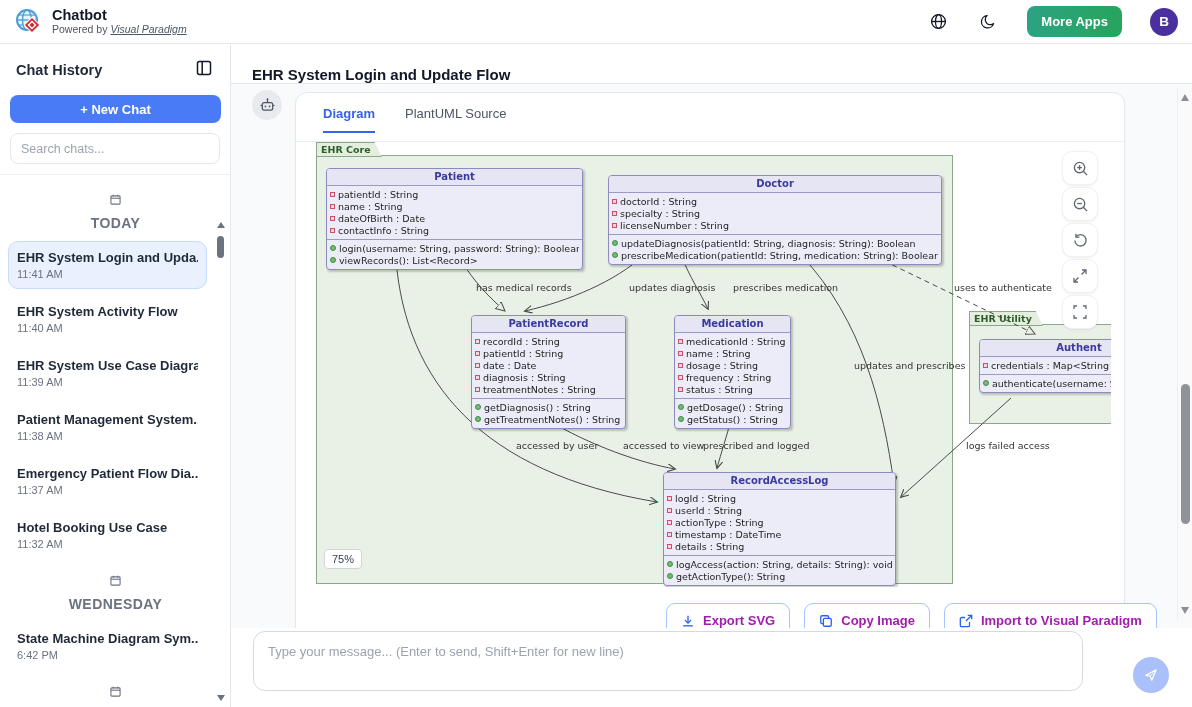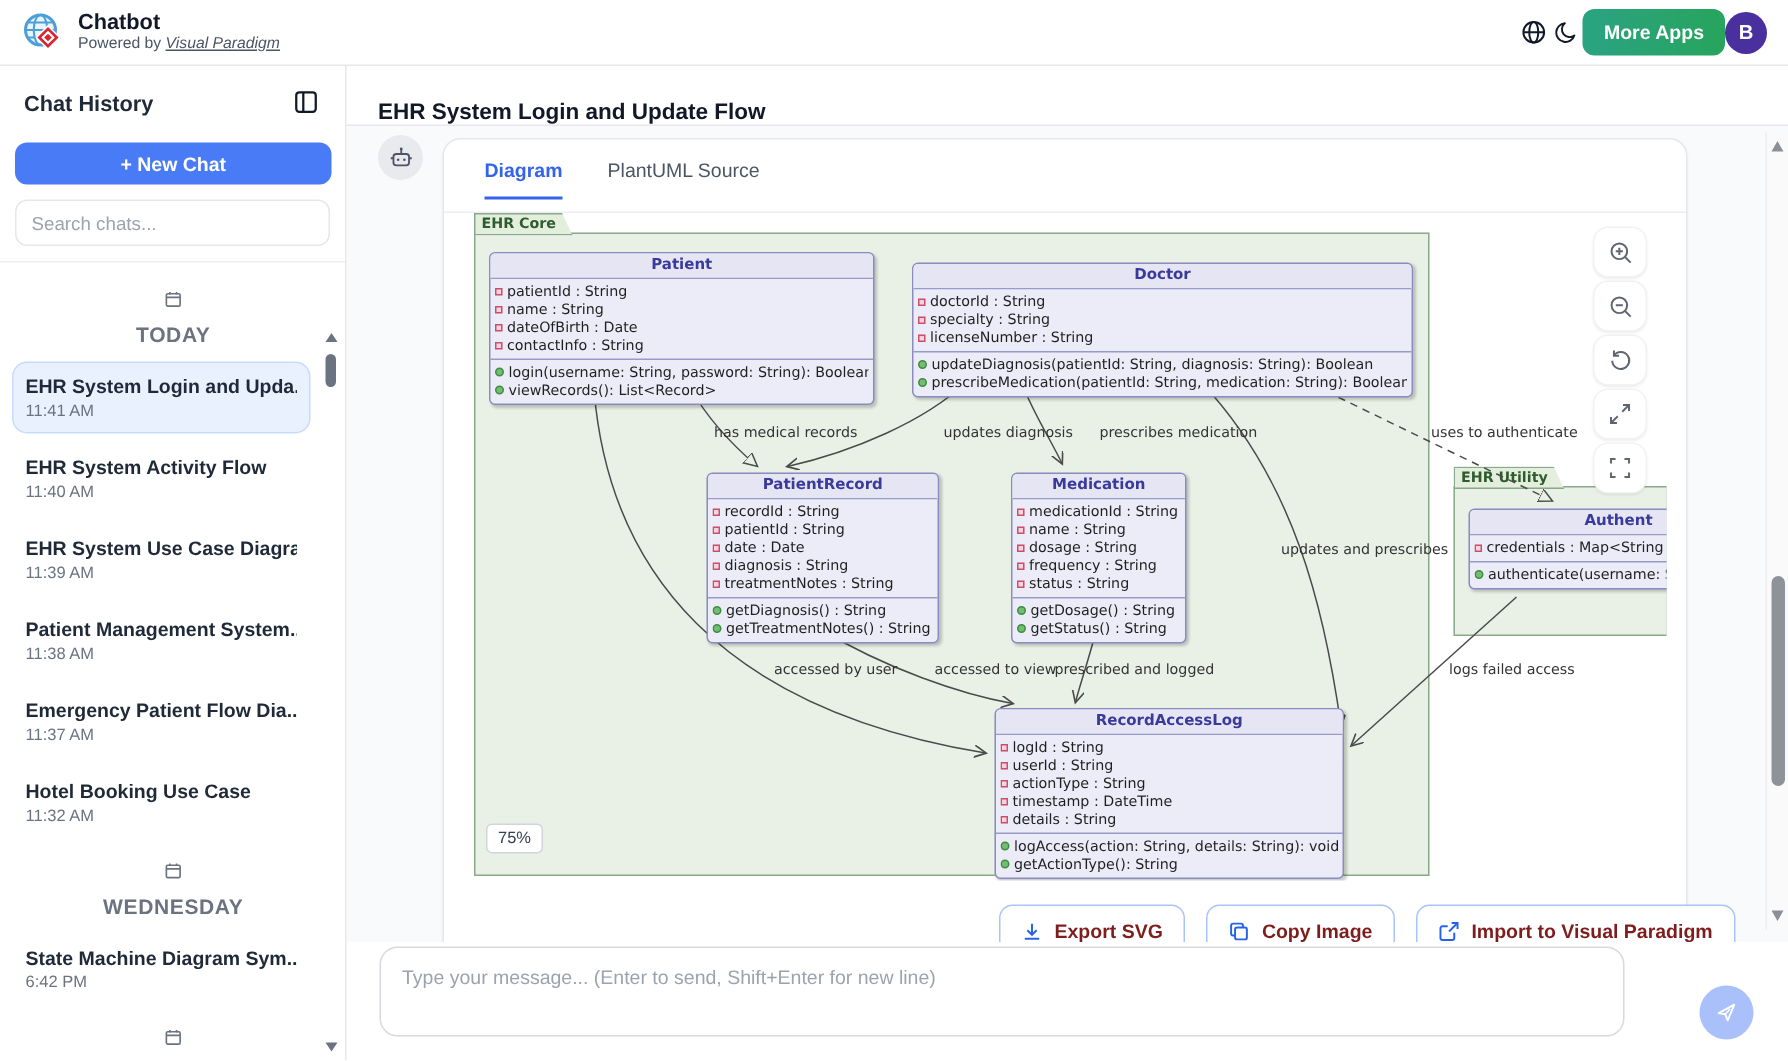--- a/index.html
+++ b/index.html
@@ -6,21 +6,21 @@
   html,body { width:1192px; height:707px; font-family:"Liberation Sans", sans-serif; background:#fff; overflow:hidden; }
   .app { position:relative; width:1192px; height:707px; background:#fff; }
 
   
   .header { position:absolute; top:0; left:0; width:1192px; height:44px; background:#fff; border-bottom:1px solid #E7E8EC; display:flex; align-items:center; justify-content:space-between; padding:0 14px; z-index:30; }
   .brand { display:flex; align-items:center; gap:8px; }
   .brand-logo { width:30px; height:30px; position:relative; }
   .brand-text .app-title { font-size:14.5px; font-weight:bold; color:#111827; line-height:16px; }
   .brand-text .powered { font-size:10.5px; color:#4B5563; line-height:13px; }
   .brand-text .powered a { color:#4B5563; text-decoration:underline; cursor:pointer;font-style:italic; }
-  .header-right { display:flex; align-items:center; gap:0; }
+  .header-right { display:flex; align-items:center; gap:28px; }
   .hicon-btn { width:22px; height:22px; display:flex; align-items:center; justify-content:center; cursor:pointer; background:none; border:none; }
   .more-apps { background:linear-gradient(90deg,#2BA383,#27A45C); color:#fff; border:none; border-radius:8px; font-size:13px; font-weight:bold; padding:8px 14px; cursor:pointer; font-family:"Liberation Sans",sans-serif; }
   .avatar { width:28px; height:28px; border-radius:50%; background:#4A2F9F; color:#fff; font-size:13.5px; font-weight:bold; display:flex; align-items:center; justify-content:center; cursor:pointer; }
 
   
   .sidebar { position:absolute; top:44px; left:0; width:231px; height:663px; background:#fff; border-right:1px solid #E7E8EC; z-index:20; }
   .sb-head { display:flex; align-items:center; justify-content:space-between; padding:14px 16px 10px 16px; }
   .sb-title { font-size:14.5px; font-weight:bold; color:#1F2937; }
   .panel-btn { background:none; border:none; cursor:pointer; padding:2px; }
   .new-chat { display:block; width:211px; margin:4px 10px 0 10px; height:28px; background:#4A7BF7; border:none; border-radius:8px; color:#fff; font-size:13px; font-weight:bold; cursor:pointer; font-family:"Liberation Sans",sans-serif; }
@@ -64,21 +64,21 @@
   .ic-sq { width:5px; height:5px; border:1px solid #C94F6D; background:#F7D5DF; flex:0 0 auto; }
   .ic-ci { width:6px; height:6px; border-radius:50%; border:1px solid #3E8E41; background:#74BB74; flex:0 0 auto; }
   .zoom-badge { position:absolute; left:13px; top:408px; background:#fff; border:1px solid #D1D5DB; border-radius:4px; font-size:11px; color:#374151; padding:3px 7px; z-index:5; font-family:"Liberation Sans",sans-serif; }
 
   
   .zoom-controls { position:absolute; left:766px; top:58px; display:flex; flex-direction:column; gap:2px; z-index:6; }
   .zc-btn { width:36px; height:34px; background:#fff; border:1px solid #F1F2F4; border-radius:10px; box-shadow:0 1px 2px rgba(0,0,0,.08); display:flex; align-items:center; justify-content:center; cursor:pointer; }
 
   
   .card-actions { position:absolute; left:370px; top:510px; display:flex; gap:14px; }
-  .act-btn { display:flex; align-items:center; gap:8px; background:#fff; border:1px solid #A9C3FB; border-radius:9px; color:#7f1d1d; font-size:13px; font-weight:bold; padding:9px 14px; cursor:pointer; white-space:nowrap; font-family:"Liberation Sans",sans-serif; }
+  .act-btn { display:flex; align-items:center; gap:8px; background:#fff; border:1px solid #A9C3FB; border-radius:9px; color:#a21caf; font-size:13px; font-weight:bold; padding:9px 14px; cursor:pointer; white-space:nowrap; font-family:"Liberation Sans",sans-serif; }
 
   
   .composer { position:absolute; left:0; top:584px; width:961px; height:79px; background:#fff; z-index:10; }
   .msg-input { position:absolute; left:22px; top:3px; width:830px; height:60px; border:1px solid #D6D9DE; border-radius:12px; padding:12px 14px; font-size:13px; color:#3b82f6; resize:none; outline:none; font-family:"Liberation Sans",sans-serif; }
   .msg-input::placeholder { color:#9CA3AF; }
   .send-btn { position:absolute; left:902px; top:29px; width:36px; height:36px; border-radius:50%; background:#A9C0FA; border:none; display:flex; align-items:center; justify-content:center; cursor:pointer; }
 
   
   .pg-scroll { position:absolute; right:0; top:44px; width:15px; height:532px; background:#FAFAFB; border-left:1px solid #EDEEF1; z-index:25; }
   .pg-up { position:absolute; top:6px; left:3px; width:0; height:0; border-left:4.5px solid transparent; border-right:4.5px solid transparent; border-bottom:7px solid #8A8F98; }

